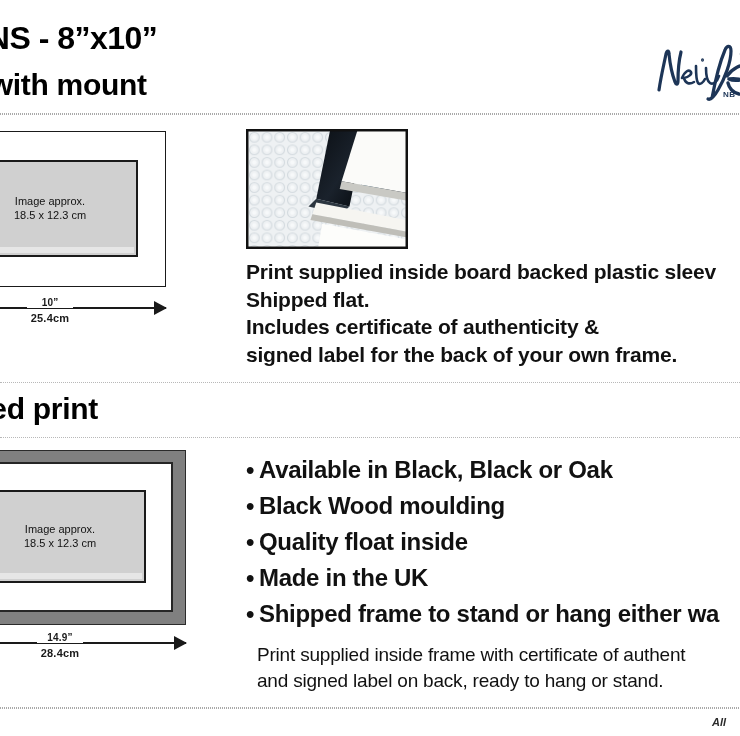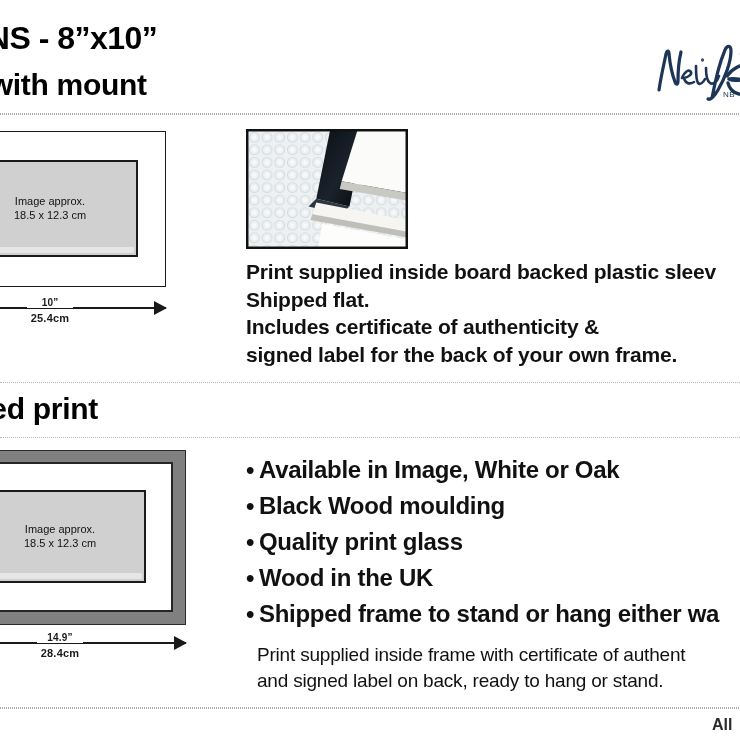--- a/index.html
+++ b/index.html
@@ -49,21 +49,21 @@
     width: 120px;
     height: 72px;
     overflow: hidden;
   }
   .logo svg { display: block; }
   .logo-initials {
     position: absolute;
     left: 68px;
     top: 52px;
     font-size: 8px;
-    font-weight: 400;
+    font-weight: 700;
     letter-spacing: 0.5px;
     color: #1d3557;
   }
 
   
   .rule {
     position: absolute;
     left: 0;
     width: 740px;
     height: 0;
@@ -291,24 +291,25 @@
     color: #111111;
     white-space: nowrap;
     letter-spacing: -0.2px;
   }
 
   
   .footer-text {
     position: absolute;
     left: 712px;
     top: 716px;
-    font-size: 16px;
+    font-size: 11px;
     font-weight: 700;
     color: #2b2b2b;
     white-space: nowrap;
+    font-style: italic;
   }
 </style>
 </head>
 <body>
 
 <div id="page">
 
   <div class="hdr-title">IONS - 8”x10”</div>
   <div class="hdr-sub">t with mount</div>
 
@@ -407,24 +408,24 @@
 
   <div class="dim-bot">
     <div class="dim-line"></div>
 
     <div class="dim-arrow-r"></div>
     <div class="dim-inch">14.9”</div>
     <div class="dim-cm">28.4cm</div>
   </div>
 
   <div class="bullets">
-    <div class="bullet"><span class="dot">•</span><span>Available in Image, White or Oak</span></div>
+    <div class="bullet"><span class="dot">•</span><span>Available in Black, Black or Oak</span></div>
     <div class="bullet"><span class="dot">•</span><span>Black Wood moulding</span></div>
-    <div class="bullet"><span class="dot">•</span><span>Quality print glass</span></div>
-    <div class="bullet"><span class="dot">•</span><span>Wood in the UK</span></div>
+    <div class="bullet"><span class="dot">•</span><span>Quality float inside</span></div>
+    <div class="bullet"><span class="dot">•</span><span>Made in the UK</span></div>
     <div class="bullet"><span class="dot">•</span><span>Shipped frame to stand or hang either wa</span></div>
   </div>
 
   <div class="copy-bot">
     <div class="line">Print supplied inside frame with certificate of authent</div>
     <div class="line">and signed label on back, ready to hang or stand.</div>
   </div>
 
   <div class="rule-solidish" style="top:707px;"></div>
   <div class="footer-text">All</div>

